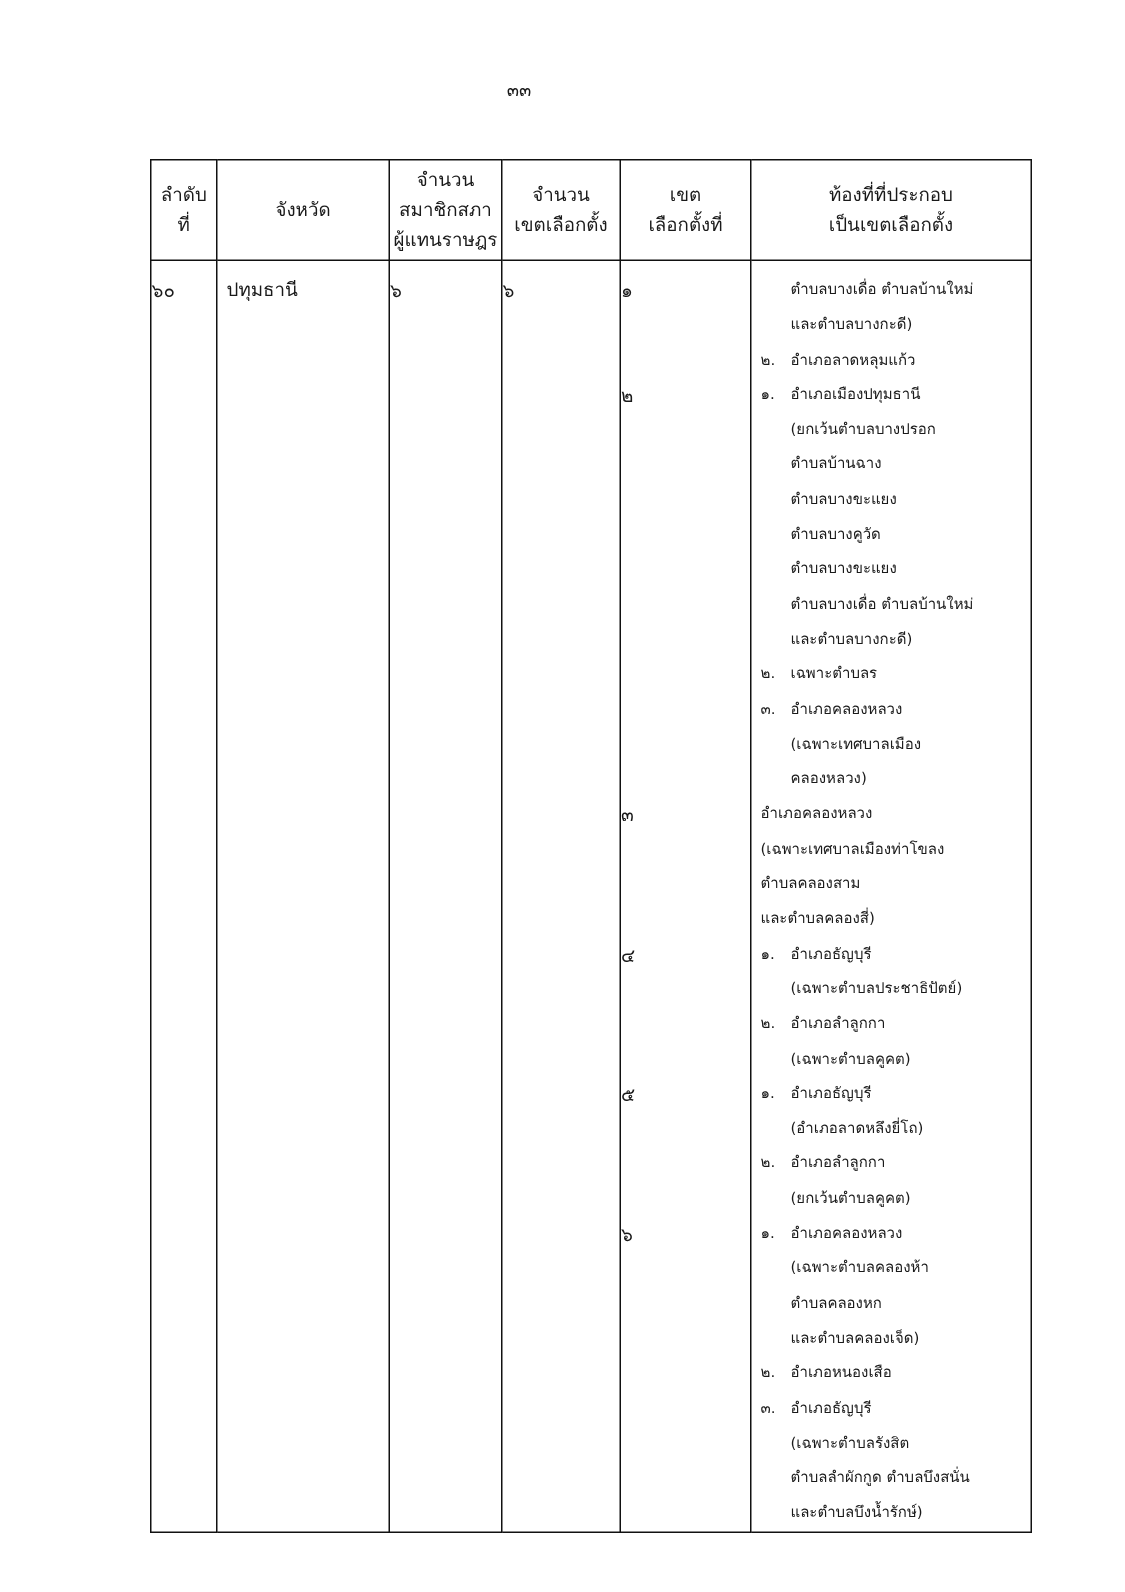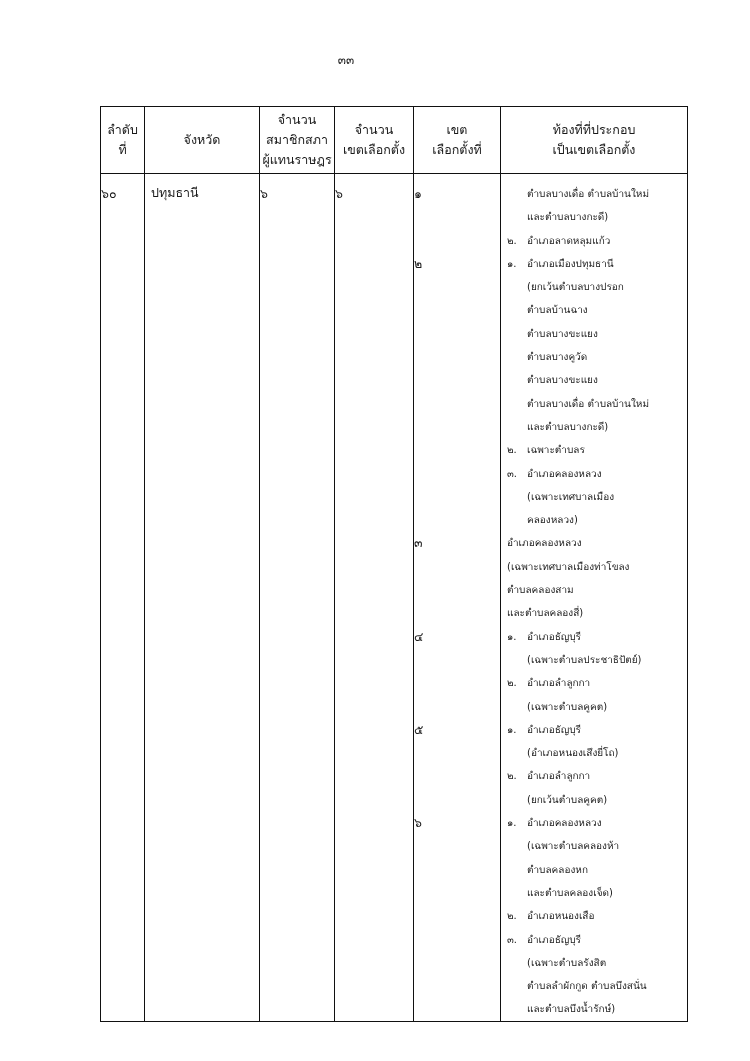--- a/index.html
+++ b/index.html
@@ -145,21 +145,21 @@
             <div class="line loc-line indent"><span>คลองหลวง)</span></div>
             <div class="line loc-line"><span>อำเภอคลองหลวง</span></div>
             <div class="line loc-line"><span>(เฉพาะเทศบาลเมืองท่าโขลง</span></div>
             <div class="line loc-line"><span>ตำบลคลองสาม</span></div>
             <div class="line loc-line"><span>และตำบลคลองสี่)</span></div>
             <div class="line loc-line"><span class="num">๑.</span><span>อำเภอธัญบุรี</span></div>
             <div class="line loc-line indent"><span>(เฉพาะตำบลประชาธิปัตย์)</span></div>
             <div class="line loc-line"><span class="num">๒.</span><span>อำเภอลำลูกกา</span></div>
             <div class="line loc-line indent"><span>(เฉพาะตำบลคูคต)</span></div>
             <div class="line loc-line"><span class="num">๑.</span><span>อำเภอธัญบุรี</span></div>
-            <div class="line loc-line indent"><span>(อำเภอหนองเสึงยี่โถ)</span></div>
+            <div class="line loc-line indent"><span>(อำเภอลาดหลึงยี่โถ)</span></div>
             <div class="line loc-line"><span class="num">๒.</span><span>อำเภอลำลูกกา</span></div>
             <div class="line loc-line indent"><span>(ยกเว้นตำบลคูคต)</span></div>
             <div class="line loc-line"><span class="num">๑.</span><span>อำเภอคลองหลวง</span></div>
             <div class="line loc-line indent"><span>(เฉพาะตำบลคลองห้า</span></div>
             <div class="line loc-line indent"><span>ตำบลคลองหก</span></div>
             <div class="line loc-line indent"><span>และตำบลคลองเจ็ด)</span></div>
             <div class="line loc-line"><span class="num">๒.</span><span>อำเภอหนองเสือ</span></div>
             <div class="line loc-line"><span class="num">๓.</span><span>อำเภอธัญบุรี</span></div>
             <div class="line loc-line indent"><span>(เฉพาะตำบลรังสิต</span></div>
             <div class="line loc-line indent"><span>ตำบลลำผักกูด ตำบลบึงสนั่น</span></div>

